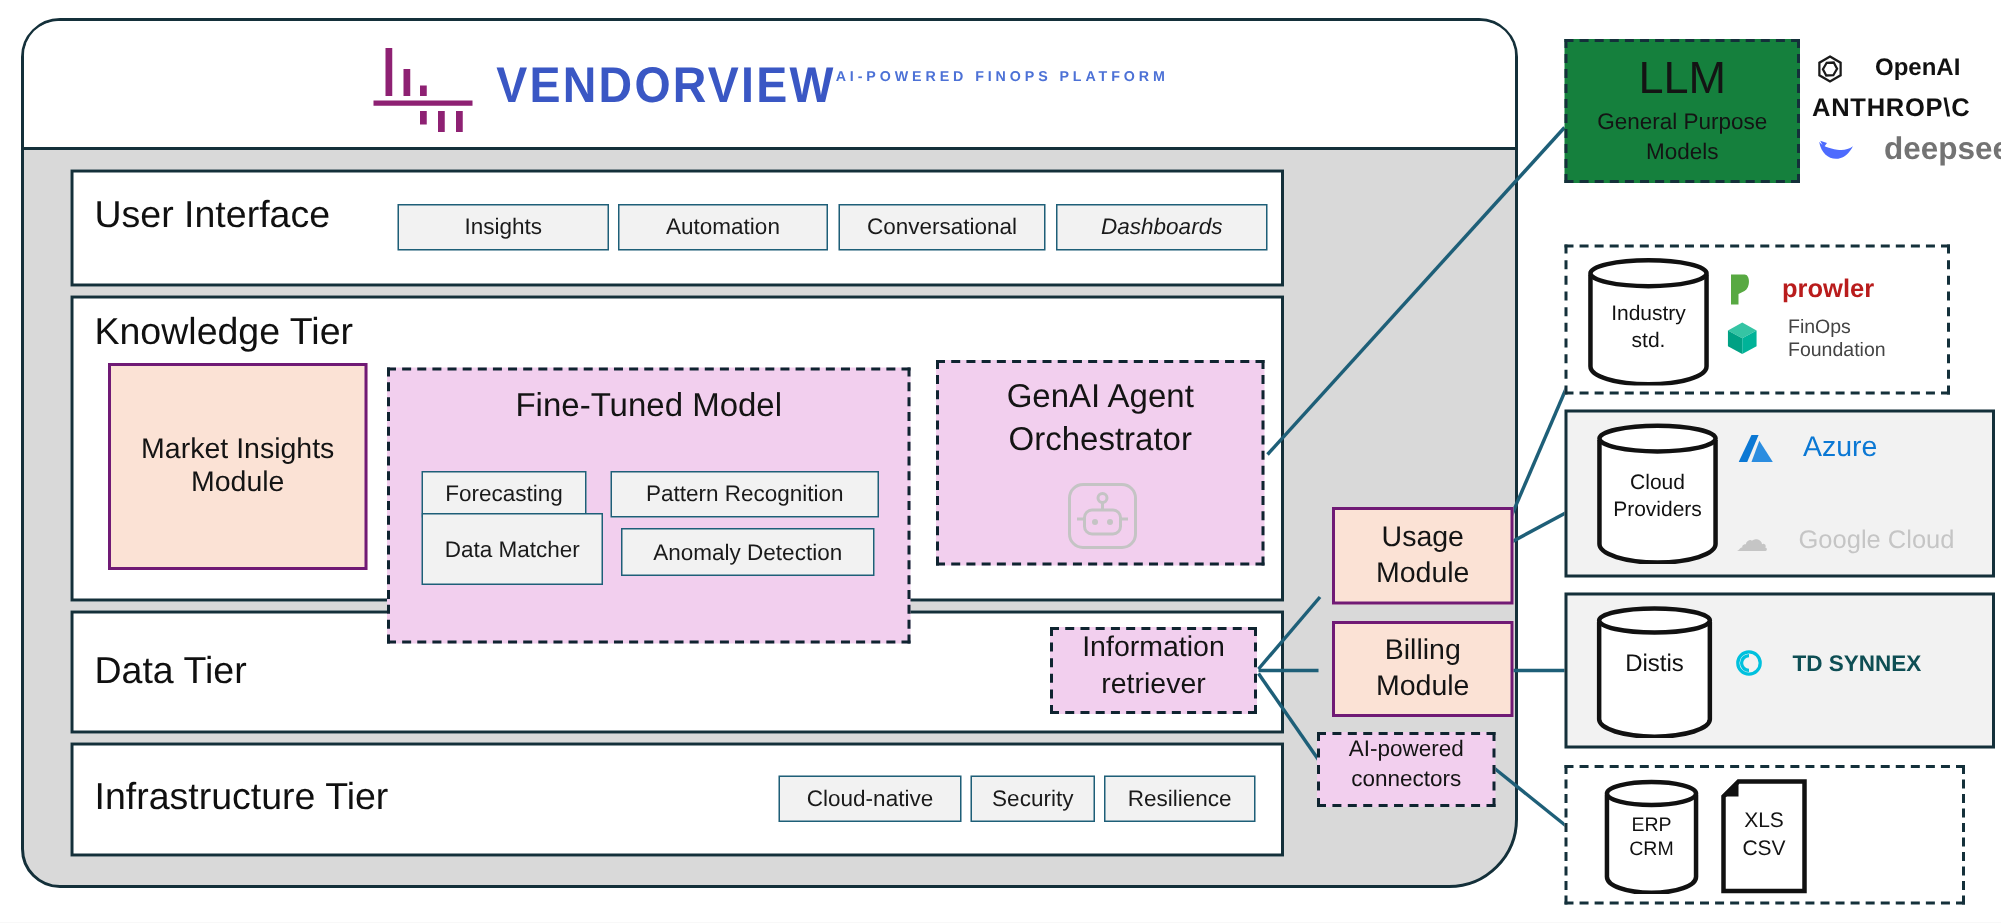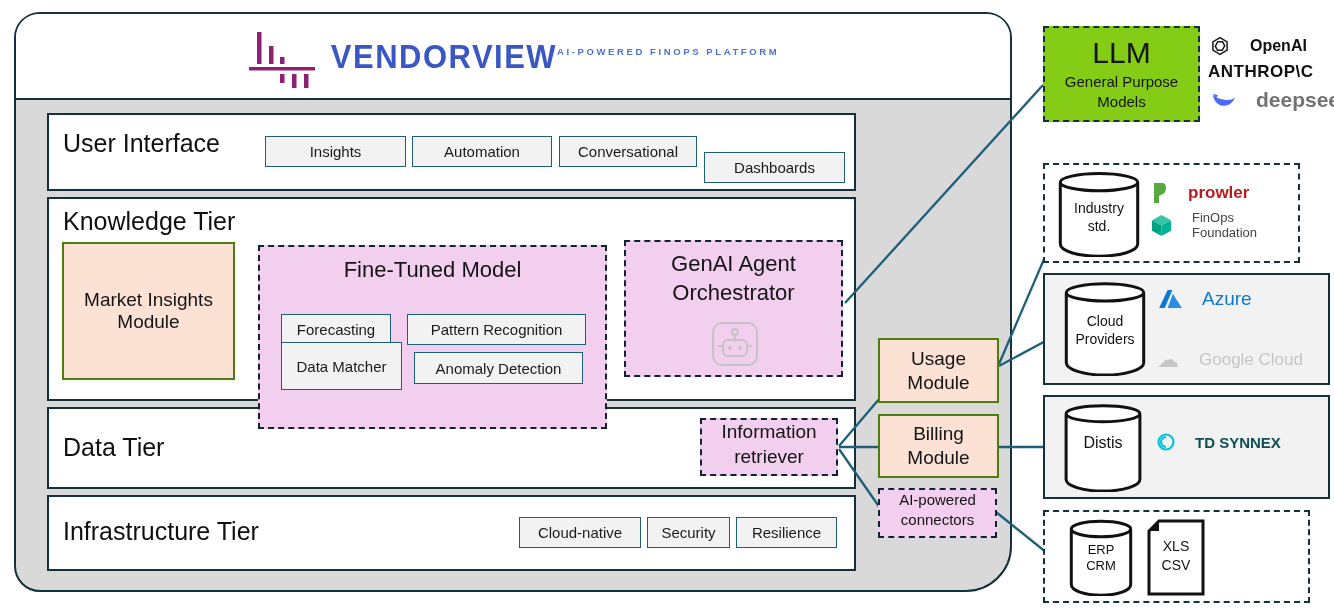--- a/index.html
+++ b/index.html
@@ -14,25 +14,25 @@
   .brand-text{display:flex;flex-direction:row;line-height:1;}
   .brand-name{font-size:31px;font-weight:700;letter-spacing:1.5px;color:#3a57c4;transform:scaleY(1.08);}
   .brand-tagline{font-size:9.5px;font-weight:700;letter-spacing:2.6px;color:#4c71d6;margin-top:6px;}
   
   .tier{background:#fff;border:2.5px solid #14303a;z-index:2;}
   .tier-label{position:absolute;left:14px;font-size:25px;color:#101010;}
   
   .btn{background:#f2f2f2;border:1.6px solid #1e5f78;display:flex;align-items:center;justify-content:center;
        font-size:15px;color:#1a1a1a;z-index:3;}
   .pink-dash{background:#f2cfee;border:2.5px dashed #0f2430;z-index:3;}
-  .orange-box{background:#fbe2d5;border:2px solid #4d7c0f;display:flex;align-items:center;justify-content:center;
-              text-align:center;z-index:6;}
+  .orange-box{background:#fbe2d5;border:2px solid #701a75;display:flex;align-items:center;justify-content:center;
+              text-align:center;z-index:6;margin-left:10px;}
   .center-flex{display:flex;align-items:flex-start;justify-content:center;text-align:center;}
   
-  .gray-dash{background:#84cc16;border:2.5px dashed #14303a;z-index:6;}
+  .gray-dash{background:#15803d;border:2.5px dashed #14303a;z-index:6;}
   .white-dash{background:#fff;border:2.5px dashed #14303a;z-index:6;}
   .gray-solid{background:#f2f2f2;border:2.5px solid #14303a;z-index:6;}
   .cyl{z-index:7;}
   .cyl svg{position:absolute;left:0;top:0;width:100%;height:100%;}
   .cyl-label{position:absolute;left:0;right:0;top:34%;text-align:center;font-size:14px;line-height:1.25;color:#111;}
   .logo-row{display:flex;align-items:center;gap:20px;z-index:7;}
   .lines-svg{position:absolute;left:0;top:0;width:1334px;height:615px;z-index:4;pointer-events:none;}
 </style>
 </head>
 <body>
@@ -71,21 +71,21 @@
       </div>
     </div>
   </div>
 
   <div class="abs tier" style="left:47px;top:113px;width:809px;height:78px;">
     <span class="tier-label" style="top:14px;">User Interface</span>
   </div>
   <div class="abs btn" style="left:265px;top:136px;width:141px;height:31px;">Insights</div>
   <div class="abs btn" style="left:412px;top:136px;width:140px;height:31px;">Automation</div>
   <div class="abs btn" style="left:559px;top:136px;width:138px;height:31px;">Conversational</div>
-  <div class="abs btn" style="left:704px;top:152px;width:141px;height:31px;">Dashboards</div>
+  <div class="abs btn" style="left:704px;top:136px;width:141px;height:31px;font-style:italic;">Dashboards</div>
 
   <div class="abs tier" style="left:47px;top:197px;width:809px;height:204px;">
     <span class="tier-label" style="top:8px;">Knowledge Tier</span>
   </div>
   <div class="abs orange-box" style="left:62px;top:242px;width:173px;height:138px;font-size:19px;padding:0 18px;z-index:3;">
     <span>Market Insights Module</span>
   </div>
 
   <div class="abs pink-dash" style="left:258px;top:245px;width:349px;height:184px;">
     <div style="text-align:center;margin-top:10px;font-size:22px;">Fine-Tuned Model</div>

